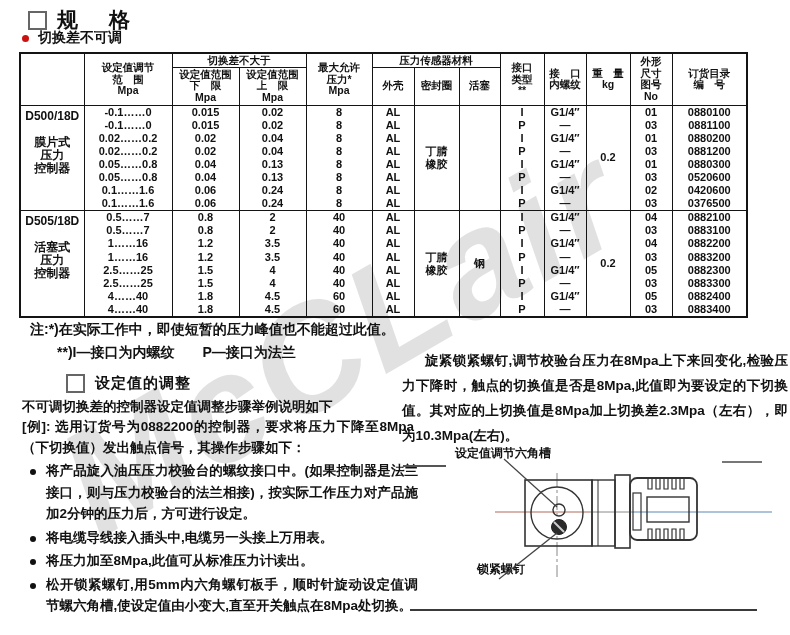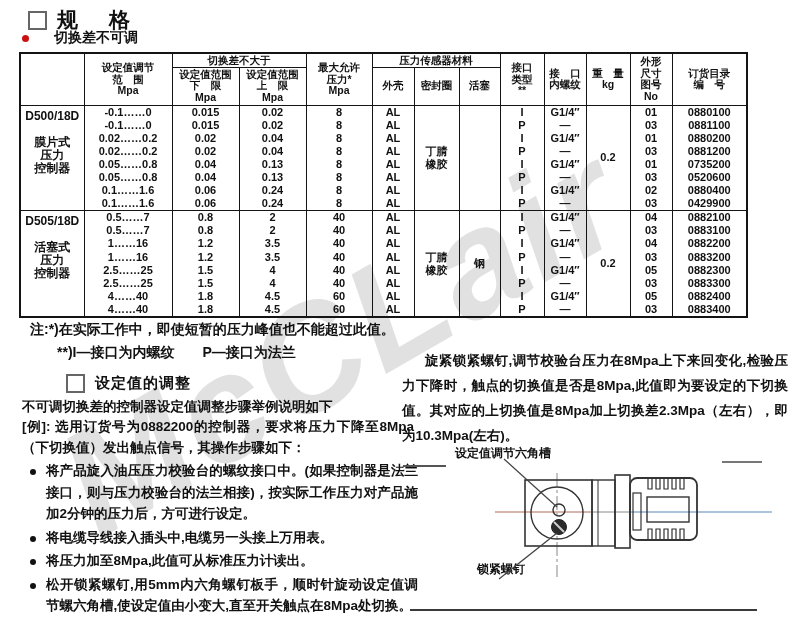--- a/index.html
+++ b/index.html
@@ -17,21 +17,21 @@
     font-size:150px;font-style:italic;font-weight:700;
     color:rgba(175,175,175,0.38);letter-spacing:4px;white-space:nowrap;
     transform:rotate(-30deg);transform-origin:left top;
     pointer-events:none;user-select:none;
   }
   
   .sec-title{display:flex;align-items:center;gap:10px;}
   .cbox{width:15px;height:15px;border:2px solid #666;background:transparent;flex:0 0 auto;}
   .sec-title .txt{font-size:21px;letter-spacing:5px;}
   .red-bullet{width:7px;height:7px;border-radius:50%;background:#cc1111;flex:0 0 auto;}
-  .b-line{display:flex;align-items:center;gap:25px;font-size:14px;}
+  .b-line{display:flex;align-items:center;gap:9px;font-size:14px;}
   
   table{border-collapse:collapse;table-layout:fixed;width:727px;border:2px solid #141414;}
   th,td{padding:0;text-align:center;vertical-align:middle;overflow:hidden;}
   thead th{border:1px solid #141414;font-size:10.5px;line-height:11.5px;white-space:pre-line;font-weight:700;}
   tbody td{border-left:1px solid #141414;border-right:1px solid #141414;font-size:11px;line-height:13.1px;height:13px;white-space:pre-line;}
   tbody tr:first-child td{border-top:1.5px solid #141414;}
   tr.group-start td{border-top:1.6px solid #141414;}
   td.model{vertical-align:top;padding-top:4px;font-size:12px;line-height:13px;}
   
   .note{font-size:14px;}
@@ -169,21 +169,21 @@
         </tr>
         <tr>
           <td>0.05……0.8</td>
           <td>0.04</td>
           <td>0.13</td>
           <td>8</td>
           <td>AL</td>
           <td>I</td>
           <td>G1/4″</td>
           <td>01</td>
-          <td>0735200</td>
+          <td>0880300</td>
         </tr>
         <tr>
           <td>0.05……0.8</td>
           <td>0.04</td>
           <td>0.13</td>
           <td>8</td>
           <td>AL</td>
           <td>P</td>
           <td>—</td>
           <td>03</td>
@@ -191,32 +191,32 @@
         </tr>
         <tr>
           <td>0.1……1.6</td>
           <td>0.06</td>
           <td>0.24</td>
           <td>8</td>
           <td>AL</td>
           <td>I</td>
           <td>G1/4″</td>
           <td>02</td>
-          <td>0880400</td>
+          <td>0420600</td>
         </tr>
         <tr>
           <td>0.1……1.6</td>
           <td>0.06</td>
           <td>0.24</td>
           <td>8</td>
           <td>AL</td>
           <td>P</td>
           <td>—</td>
           <td>03</td>
-          <td>0429900</td>
+          <td>0376500</td>
         </tr>
         <tr class="group-start">
           <td rowspan="8" class="model">D505/18D
 
 活塞式
 压力
 控制器</td>
           <td>0.5……7</td>
           <td>0.8</td>
           <td>2</td>

